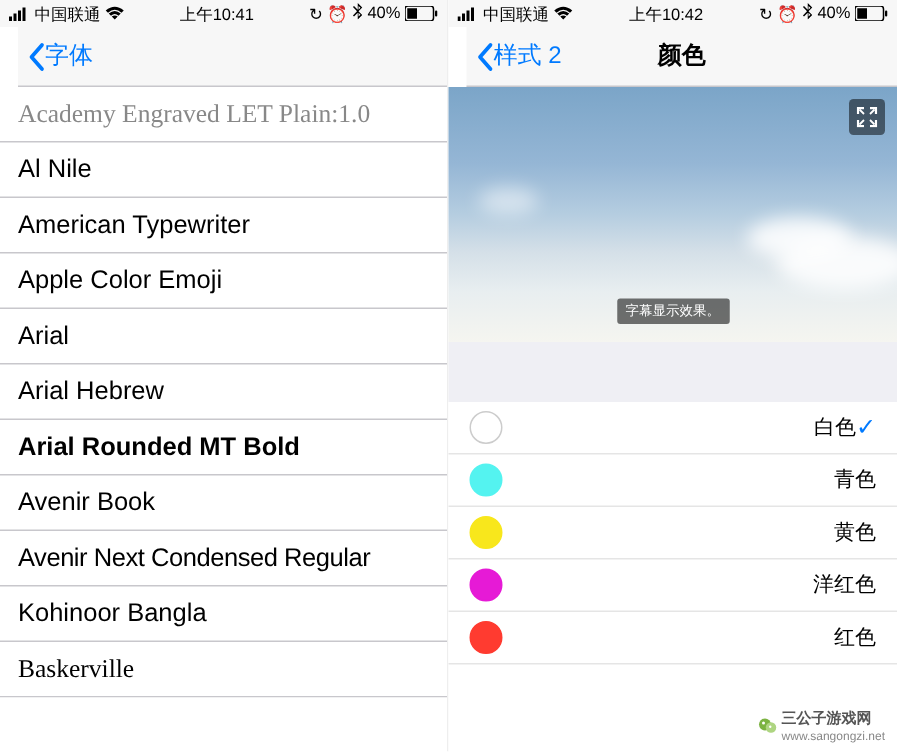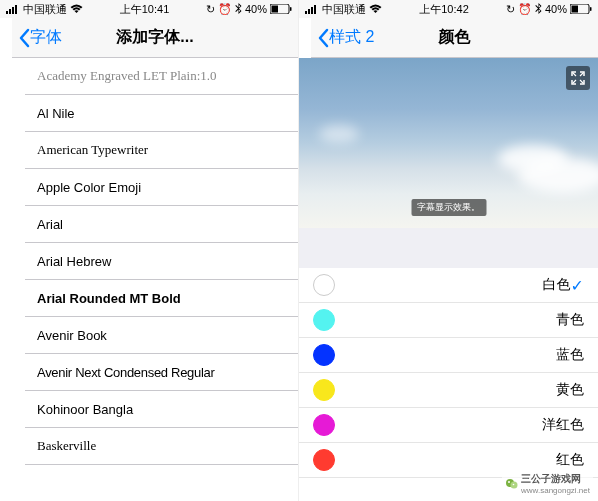--- a/index.html
+++ b/index.html
@@ -84,34 +84,33 @@
       color: #000;
     }
     .list {
       overflow: hidden;
     }
     .list-item {
       height: 37px;
       display: flex;
       align-items: center;
       padding: 0 12px;
-      font-size: 13px;
+      font-size: 17px;
       border-bottom: 0.5px solid #c8c7cc;
       color: #000;
-      margin-left: 25px;
     }
     .list-item.bold {
       font-weight: 700;
     }
     .font-academy {
       font-family: Georgia, serif;
       color: #888;
     }
     .font-typewriter {
-      font-family: Liberation Serif, serif;
+      font-family: Liberation Sans, sans-serif;
     }
     .font-avenir-next {
       font-family: "Avenir Next Condensed", Arial, sans-serif;
       letter-spacing: -0.3px;
     }
     .font-kohinoor {
       font-family: "Kohinoor Bangla", sans-serif;
     }
     .font-baskerville {
       font-family: Baskerville, Georgia, serif;
@@ -247,21 +246,20 @@
         </span>
       </div>
     </div>
     <div class="nav-bar">
       <div class="back-button">
         <svg width="12" height="20" viewBox="0 0 12 20">
             <path d="M10 2 L3 10 L10 18" stroke="#007aff" stroke-width="2.5" fill="none" stroke-linecap="round" stroke-linejoin="round"></path>
           </svg>
         <span>字体</span>
       </div>
-      <div class="nav-title">添加字体...</div>
     </div>
     <div class="list" id="font-list">
         <div class="list-item font-academy">Academy Engraved LET Plain:1.0</div>
         <div class="list-item ">Al Nile</div>
         <div class="list-item font-typewriter">American Typewriter</div>
         <div class="list-item ">Apple Color Emoji</div>
         <div class="list-item ">Arial</div>
         <div class="list-item ">Arial Hebrew</div>
         <div class="list-item bold">Arial Rounded MT Bold</div>
         <div class="list-item ">Avenir Book</div>
@@ -332,24 +330,20 @@
     <div class="grey-spacer"></div>
     <div class="color-list" id="color-list">
         <div class="color-item">
           <span class="color-swatch" style="background: rgb(255, 255, 255); border: 1px solid rgb(204, 204, 204);"></span>
           <span class="color-label">白色</span>
           <span class="check">✓</span>
         </div>
         <div class="color-item">
           <span class="color-swatch" style="background: rgb(84, 243, 240); border: 1px solid rgb(84, 243, 240);"></span>
           <span class="color-label">青色</span>
-        </div>
-        <div class="color-item">
-          <span class="color-swatch" style="background: rgb(4, 51, 255); border: 1px solid rgb(4, 51, 255);"></span>
-          <span class="color-label">蓝色</span>
         </div>
         <div class="color-item">
           <span class="color-swatch" style="background: rgb(248, 231, 28); border: 1px solid rgb(248, 231, 28);"></span>
           <span class="color-label">黄色</span>
         </div>
         <div class="color-item">
           <span class="color-swatch" style="background: rgb(230, 26, 214); border: 1px solid rgb(230, 26, 214);"></span>
           <span class="color-label">洋红色</span>
         </div>
         <div class="color-item">

